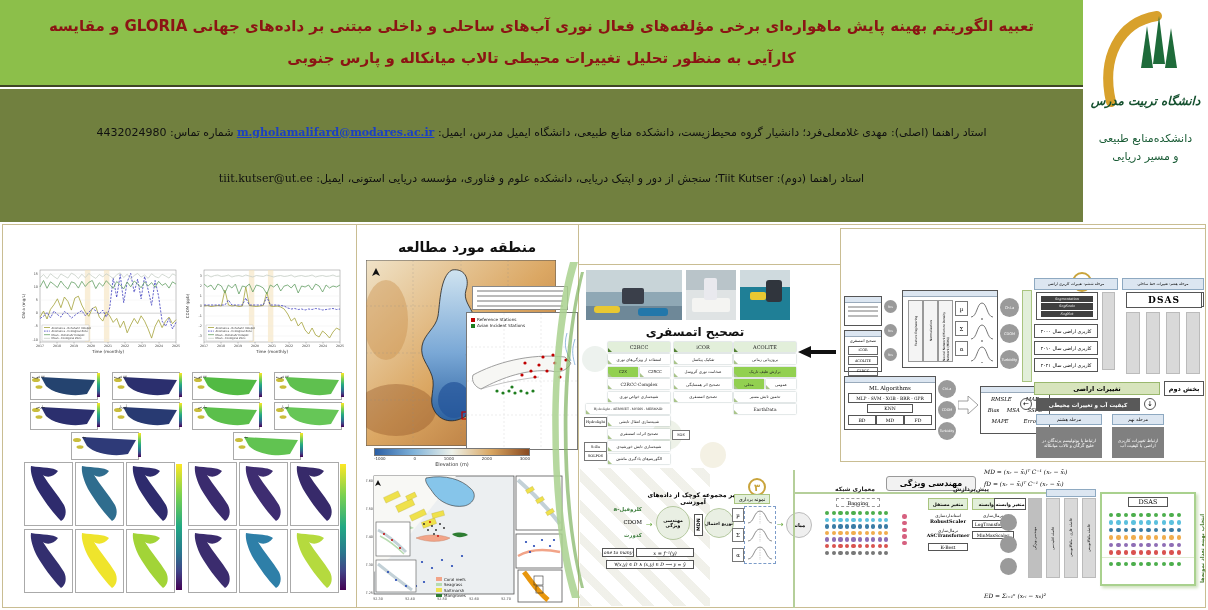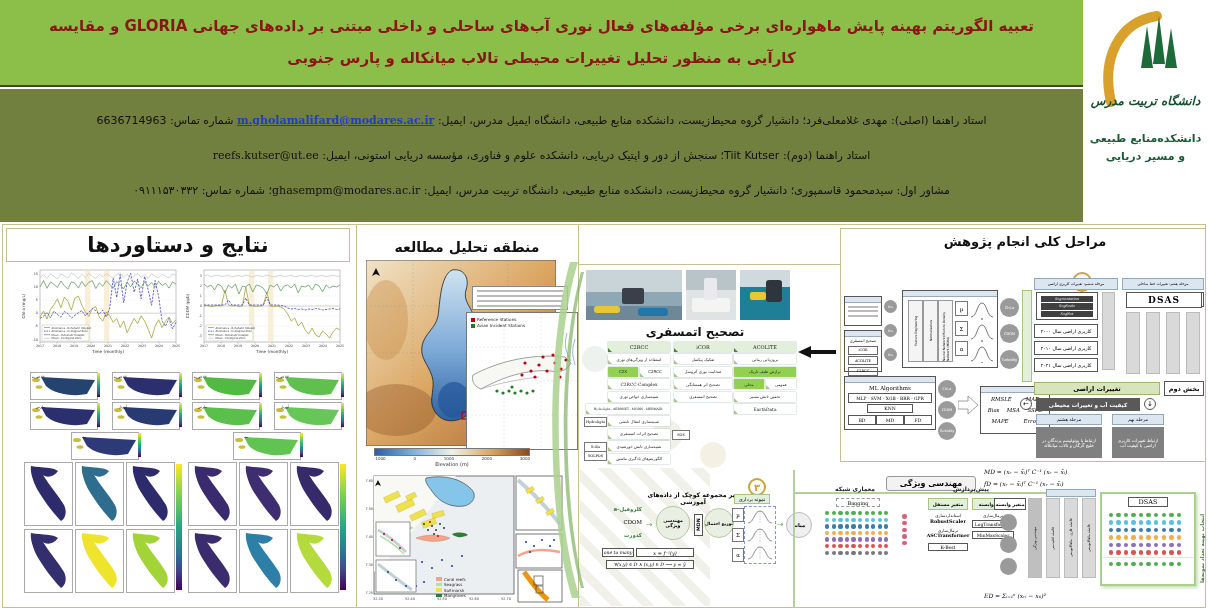--- a/index.html
+++ b/index.html
@@ -9,21 +9,21 @@
   .ctr{display:flex;align-items:center;justify-content:center;text-align:center;}
   
   .title-band{left:0;top:0;width:1083px;height:87px;background:#8cbf4a;border-bottom:2px solid #3f4526;}
   .title-text{color:#8b1414;font-weight:bold;font-size:15px;line-height:2.1;text-align:center;padding:0 26px;direction:rtl;}
   .contact-band{left:0;top:89px;width:1083px;height:133px;background:#71803f;display:flex;flex-direction:column;justify-content:space-evenly;padding:3px 8px;}
   .contact-line{color:#101010;font-size:11px;text-align:center;direction:rtl;}
   .em{font-family:"DejaVu Serif",serif;}
   .lnk{color:#1a3fc4;text-decoration:underline;font-weight:bold;}
   .logo-panel{left:1083px;top:0;width:125px;height:222px;background:#fff;}
   .logo-uni{color:#14502e;font-weight:bold;font-size:12px;text-align:center;direction:rtl;font-style:italic;}
-  .logo-fac{color:#1a5c36;font-weight:bold;font-size:11px;text-align:center;direction:rtl;}
+  .logo-fac{color:#1a5c36;font-weight:normal;font-size:11px;text-align:center;direction:rtl;}
   
   .frame{border:1px solid #c9bd92;}
   .vline{background:#c9bd92;}
   .hline{background:#c9bd92;}
   .sec-title{font-weight:bold;color:#111;}
   .b{border:1px solid #555;background:#fff;box-sizing:border-box;}
   .hdrstrip{background:#dce6f1;border-bottom:1px solid #9ab;}
   .chipdark{background:#404040;color:#fff;font-family:"DejaVu Serif",serif;}
   .graybox{background:#808080;color:#fff;}
   .rot{writing-mode:vertical-rl;transform:rotate(180deg);display:flex;align-items:center;justify-content:center;}
@@ -49,45 +49,41 @@
 </head>
 <body>
 
 <div id="poster">
 
   <div class="abs ctr title-band">
     <div class="title-text">تعبیه الگوریتم بهینه پایش ماهواره‌ای برخی مؤلفه‌های فعال نوری آب‌های ساحلی و داخلی مبتنی بر داده‌های جهانی GLORIA و مقایسه کارآیی به منظور تحلیل تغییرات محیطی تالاب میانکاله و پارس جنوبی</div>
   </div>
 
   <div class="abs contact-band" id="contacts">
-      <div class="contact-line"><span>استاد راهنما (اصلی): مهدی غلامعلی‌فرد؛ دانشیار گروه محیط‌زیست، دانشکده منابع طبیعی، دانشگاه ایمیل مدرس، ایمیل: </span><span class="em lnk">m.gholamalifard@modares.ac.ir</span><span> شماره تماس: 6636714963</span></div>
-      <div class="contact-line"><span>استاد راهنما (دوم): Tiit Kutser؛ سنجش از دور و اپتیک دریایی، دانشکده علوم و فناوری، مؤسسه دریایی استونی، ایمیل: </span><span class="em">reefs.kutser@ut.ee</span></div>
-      <div class="contact-line"><span>مشاور اول: سیدمحمود قاسمپوری؛ دانشیار گروه محیط‌زیست، دانشکده منابع طبیعی، دانشگاه تربیت مدرس، ایمیل: </span><span class="em">ghasempm@modares.ac.ir</span><span>؛ شماره تماس: ۰۹۱۱۱۵۳۰۳۳۲</span></div>
+      <div class="contact-line"><span>استاد راهنما (اصلی): مهدی غلامعلی‌فرد؛ دانشیار گروه محیط‌زیست، دانشکده منابع طبیعی، دانشگاه ایمیل مدرس، ایمیل: </span><span class="em lnk">m.gholamalifard@modares.ac.ir</span><span> شماره تماس: 4432024980</span></div>
+      <div class="contact-line"><span>استاد راهنما (دوم): Tiit Kutser؛ سنجش از دور و اپتیک دریایی، دانشکده علوم و فناوری، مؤسسه دریایی استونی، ایمیل: </span><span class="em">tiit.kutser@ut.ee</span></div>
     </div>
 
   <div class="abs logo-panel">
     <svg class="abs" style="left:14px;top:6px;width:96px;height:110px" viewBox="0 0 96 110">
       <path d="M14,96 C4,52 22,16 60,10" stroke="#d8a12c" stroke-width="10" fill="none" stroke-linecap="round"></path>
       <path d="M44,62 L50,20 L56,62 Z" fill="#1e6b3a"></path>
       <path d="M56,58 L62,10 L68,58 Z" fill="#1e6b3a"></path>
       <path d="M68,62 L74,22 L80,62 Z" fill="#1e6b3a"></path>
     </svg>
     <div class="abs logo-uni" style="left:2px;top:94px;width:121px">دانشگاه تربیت مدرس</div>
     <div class="abs logo-fac" style="left:2px;top:132px;width:121px">دانشکده‌منابع طبیعی</div>
     <div class="abs logo-fac" style="left:2px;top:150px;width:121px">و مسیر دریایی</div>
   </div>
 
   <div class="abs frame" style="left:2px;top:224px;width:1204px;height:384px"></div>
   <div class="abs vline" style="left:356px;top:224px;width:1px;height:384px"></div>
   <div class="abs vline" style="left:578px;top:224px;width:1px;height:384px"></div>
   <div class="abs hline" style="left:579px;top:264px;width:261px;height:1px"></div>
 
-  <div class="abs ctr frame" style="left:6px;top:228px;width:344px;height:34px">
-    <span class="sec-title fa" style="font-size:21px">نتایج و دستاوردها</span>
-  </div>
   <svg class="abs" style="left:20px;top:266px;width:162px;height:100px" id="chart0" viewBox="0 0 162 100">
       <rect x="20" y="4" width="136" height="72" fill="#fff" stroke="#888" stroke-width="0.5"></rect>
       <rect x="64.88" y="4" width="5.439999999999998" height="72" fill="#f5e3bd" opacity="0.6"></rect>
       <rect x="83.91999999999999" y="4" width="5.440000000000005" height="72" fill="#f5e3bd" opacity="0.6"></rect>
       <line x1="20" y1="7.927272727272729" x2="156" y2="7.927272727272729" stroke="#ececec" stroke-width="0.35"></line>
       <text x="18" y="9.127272727272729" font-size="3.4" fill="#444" text-anchor="end">15</text>
       <line x1="20" y1="21.018181818181816" x2="156" y2="21.018181818181816" stroke="#ececec" stroke-width="0.35"></line>
       <text x="18" y="22.218181818181815" font-size="3.4" fill="#444" text-anchor="end">10</text>
       <line x1="20" y1="34.10909090909091" x2="156" y2="34.10909090909091" stroke="#ececec" stroke-width="0.35"></line>
       <text x="18" y="35.30909090909091" font-size="3.4" fill="#444" text-anchor="end">5</text>
@@ -316,21 +312,21 @@
       <div style="position: absolute; left: 51px; top: 67px; width: 47px; height: 62px;"><svg viewBox="0 0 47 62" style="width: 47px; height: 62px; background: rgb(255, 255, 255); border: 0.5px solid rgb(170, 170, 170);">
           <path d="M6,3 C18,5 28,4 33,8 C29,14 22,15 18,12 C24,22 33,32 39,42 C42,48 41,55 36,58 C27,49 18,36 12,26 C8,18 5,9 6,3 Z" fill="#2e7fa8"></path>
         </svg></div>
       <div style="position: absolute; left: 102px; top: 67px; width: 47px; height: 62px;"><svg viewBox="0 0 47 62" style="width: 47px; height: 62px; background: rgb(255, 255, 255); border: 0.5px solid rgb(170, 170, 170);">
           <path d="M6,3 C18,5 28,4 33,8 C29,14 22,15 18,12 C24,22 33,32 39,42 C42,48 41,55 36,58 C27,49 18,36 12,26 C8,18 5,9 6,3 Z" fill="#b5da3e"></path>
         </svg></div>
     </div>
   <div class="abs vir" style="left:340px;top:464px;width:6px;height:126px"></div>
 
   <div class="abs ctr" style="left:356px;top:236px;width:222px;height:22px">
-    <span class="sec-title fa" style="font-size:14px">منطقه تحلیل مطالعه</span>
+    <span class="sec-title fa" style="font-size:14px">منطقه مورد مطالعه</span>
   </div>
 
   <svg class="abs" style="left:366px;top:260px;width:190px;height:186px" viewBox="0 0 190 186">
     <defs>
       <linearGradient id="terr" x1="0" y1="0" x2="1" y2="1">
         <stop offset="0" stop-color="#f0e3c8"></stop>
           <stop offset="0.5" stop-color="#dba763"></stop>
           <stop offset="1" stop-color="#a8662f"></stop>
       </linearGradient>
       <linearGradient id="seag" x1="0" y1="0" x2="0" y2="1">
@@ -592,23 +588,20 @@
       <div class="tagbox" style="position: absolute; left: 0px; top: 100.2px; width: 21px; height: 8px;">Sollu</div>
       <div class="tagbox" style="position: absolute; left: 0px; top: 109.2px; width: 21px; height: 8px;">SOLPOS</div>
       <div class="flow-item" style="position: absolute; left: 24px; top: 111.6px; width: 62px; height: 10px;">الگوریتم‌های یادگیری ماشین</div>
     </div>
 
   <svg class="abs" style="left:798px;top:344px;width:38px;height:16px" viewBox="0 0 38 16">
     <polygon points="0,8 13,2 13,6 38,6 38,10 13,10 13,14" fill="#111"></polygon>
   </svg>
 
   <div class="abs frame" style="left:840px;top:228px;width:366px;height:234px;background:#fff"></div>
-  <div class="abs ctr" style="left:900px;top:232px;width:250px;height:18px">
-    <span class="sec-title fa" style="font-size:13px">مراحل کلی انجام پژوهش</span>
-  </div>
   <div class="abs goldbadge" style="left:1072px;top:272px;width:20px;height:20px">۳</div>
 
   <div class="abs b ctr fa" style="left:1164px;top:292px;width:40px;height:15px;font-size:6.5px;font-weight:bold">بخش اول</div>
   <div class="abs greenchip" style="left:1022px;top:290px;width:10px;height:92px"></div>
 
   <div class="abs b" style="left:844px;top:296px;width:38px;height:30px">
     <div class="hdrstrip" style="height:5px"></div>
     <div style="margin:2.5px 3px;height:2px;background:#bbb"></div>
       <div style="margin:2.5px 3px;height:2px;background:#bbb"></div>
     <div style="margin:2.5px 3px;height:2px;background:#bbb"></div>

